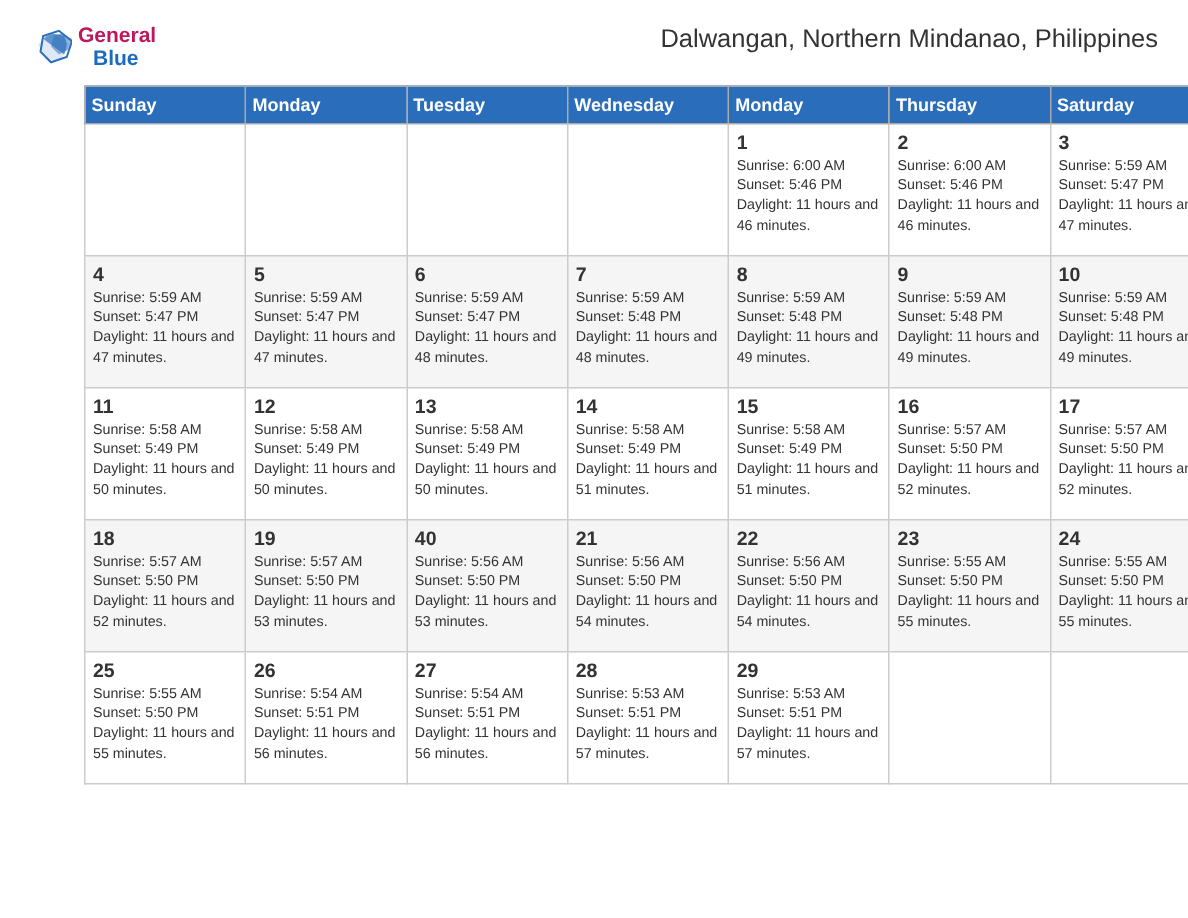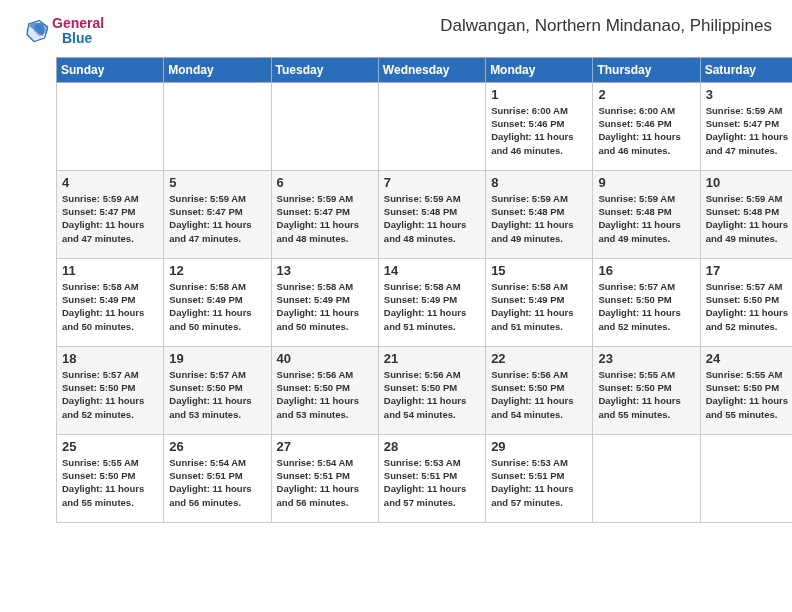--- a/index.html
+++ b/index.html
@@ -78,21 +78,20 @@
     .day-number {
       font-size: 13px;
       font-weight: bold;
       color: #333;
       margin-bottom: 2px;
     }
     .day-details {
       font-size: 9.5px;
       color: #333;
       line-height: 1.4;
-      font-weight: bold;
     }
     .empty-cell {
       background: #fff !important;
     }
   </style>
 </head>
 <body>
 
 <div class="header-section">
   <div class="logo">

